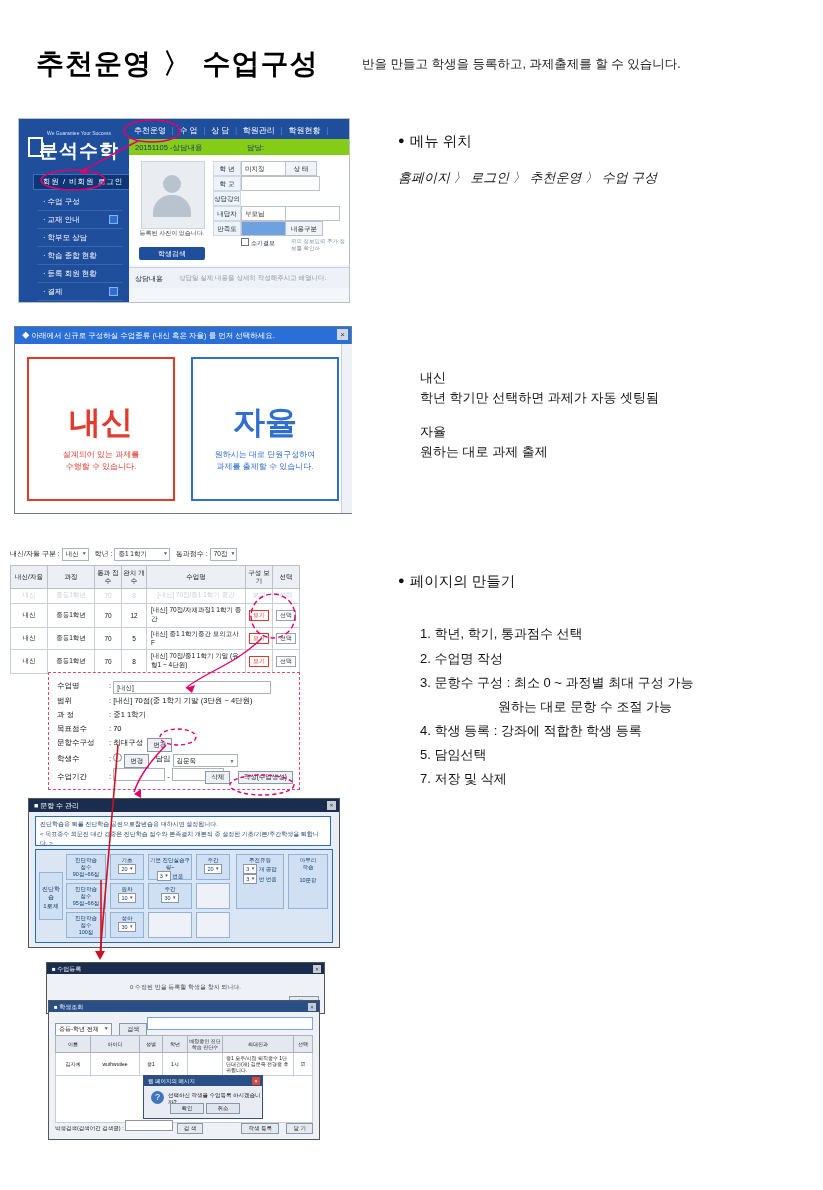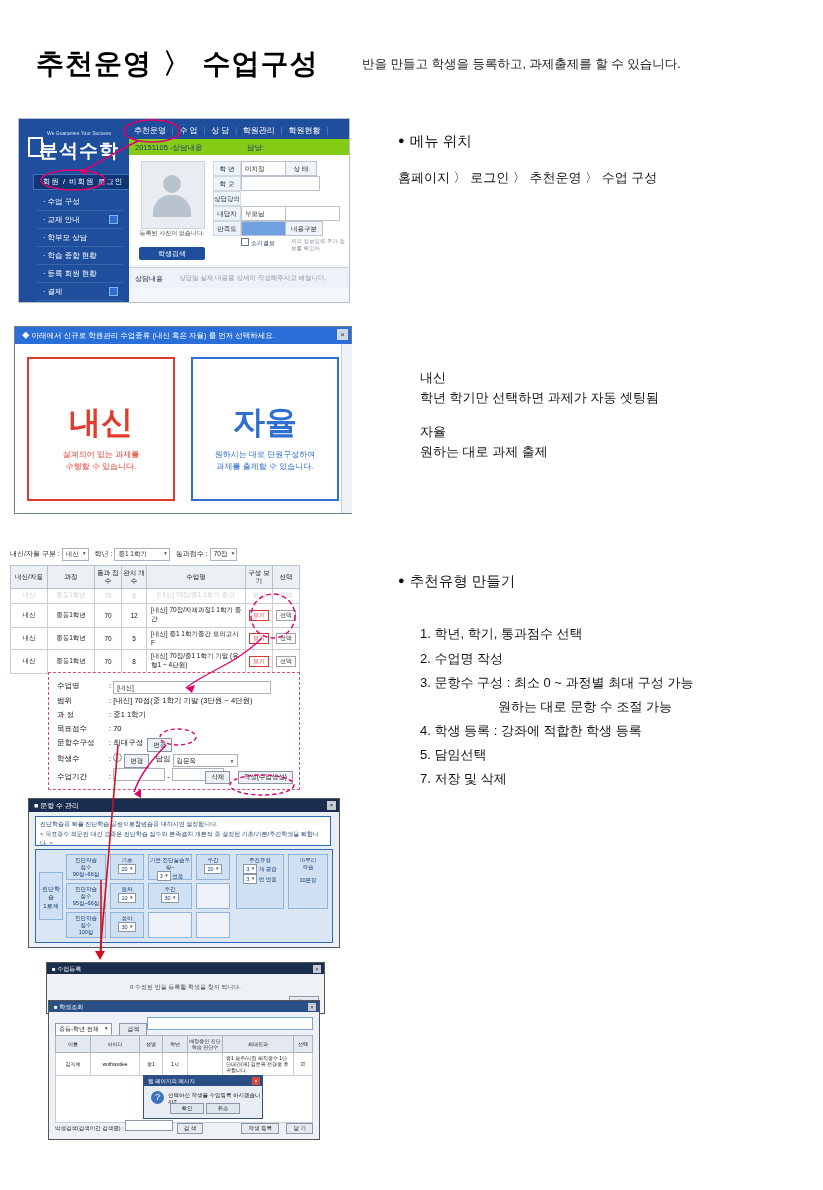--- a/index.html
+++ b/index.html
@@ -214,21 +214,21 @@
       <div style="position:absolute;left:162px;top:83px;font-size:5.5px;color:#8d96a3;">위의 정보입력 추가 정보를 확인하</div>
     </div>
     <div class="s1-foot">
       <div class="k">상담내용</div>
       <div class="v">상담일 실제 내용을 상세히 작성해주시고 배열니다.</div>
     </div>
   </div>
 
   <div class="shot" id="shot2">
     <div class="s2-bar">
-      <div class="t">◆ 아래에서 신규로 학원관리 수업종류 (내신 혹은 자율) 를 먼저 선택하세요.</div>
+      <div class="t">◆ 아래에서 신규로 구성하실 수업종류 (내신 혹은 자율) 를 먼저 선택하세요.</div>
       <div class="x">×</div>
     </div>
     <div class="card left">
       <div class="big">내신</div>
       <div class="desc">
         <span>설계되어 있는 과제를</span><br>
         <span>수행할 수 있습니다.</span>
       </div>
     </div>
     <div class="card right">
@@ -449,38 +449,38 @@
     <div class="q">?</div>
     <div class="msg">선택하신 학생을 수업등록 하시겠습니까?</div>
     <div class="b ok">확인</div>
     <div class="b no">취소</div>
   </div>
 
   <div class="note" style="left:398px;top:130px;">
     <div class="note-h">
       <span class="bullet">●</span><span>메뉴 위치</span>
     </div>
-    <div style="margin-top:16px;">
+    <div style="margin-top:16px;font-style:italic;">
       <div>홈페이지 〉 로그인 〉 추천운영 〉 수업 구성</div>
     </div>
   </div>
 
   <div class="note" style="left:398px;top:352px;">
     <div style="margin-top:16px;margin-left:22px;">
       <div>내신</div>
       <div>학년 학기만 선택하면 과제가 자동 셋팅됨</div>
       <div style="height:14px;"></div>
       <div>자율</div>
       <div>원하는 대로 과제 출제</div>
     </div>
   </div>
 
   <div class="note" style="left:398px;top:570px;">
     <div class="note-h">
-      <span class="bullet">●</span><span>추천유형 만들기</span>
+      <span class="bullet">●</span><span>페이지의 만들기</span>
     </div>
     <div style="margin-top:30px;margin-left:22px;line-height:1.85;">
       <div>1. 학년, 학기, 통과점수 선택</div>
       <div>2. 수업명 작성</div>
       <div>3. 문항수 구성 : 최소 0 ~ 과정별 최대 구성 가능</div>
       <div style="margin-left:78px;">원하는 대로 문항 수 조절 가능</div>
       <div>4. 학생 등록 : 강좌에 적합한 학생 등록</div>
       <div>5. 담임선택</div>
       <div>7. 저장 및 삭제</div>
     </div>

